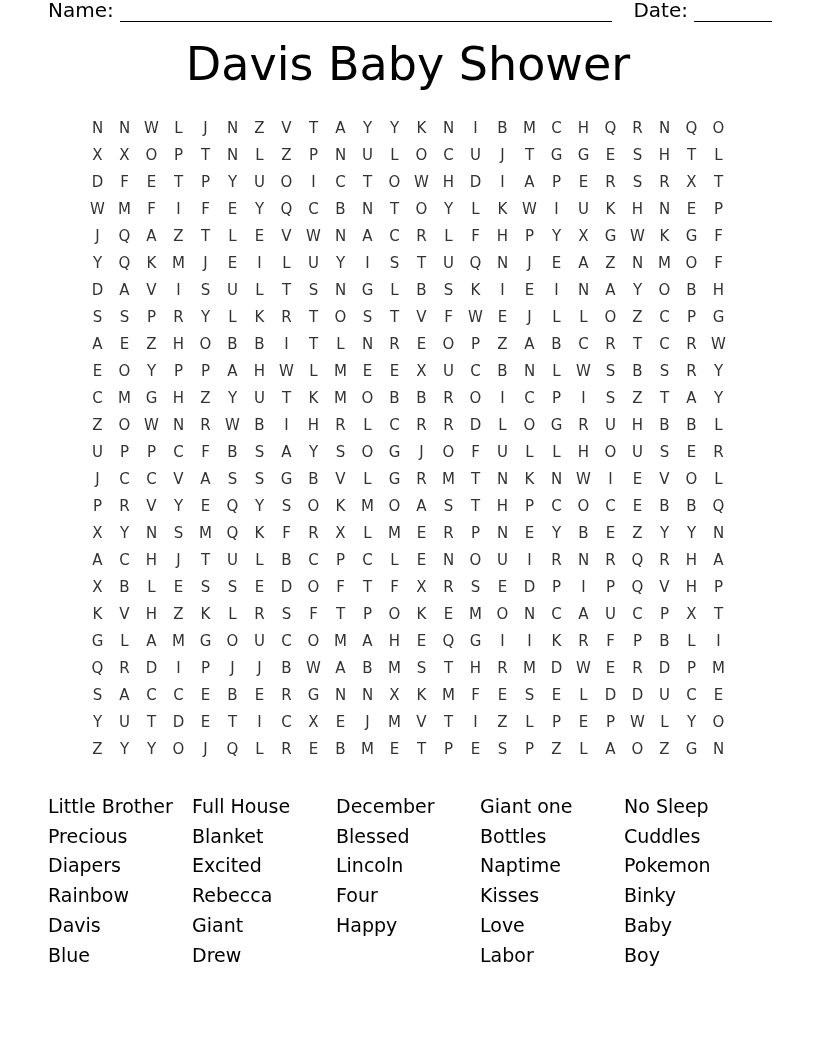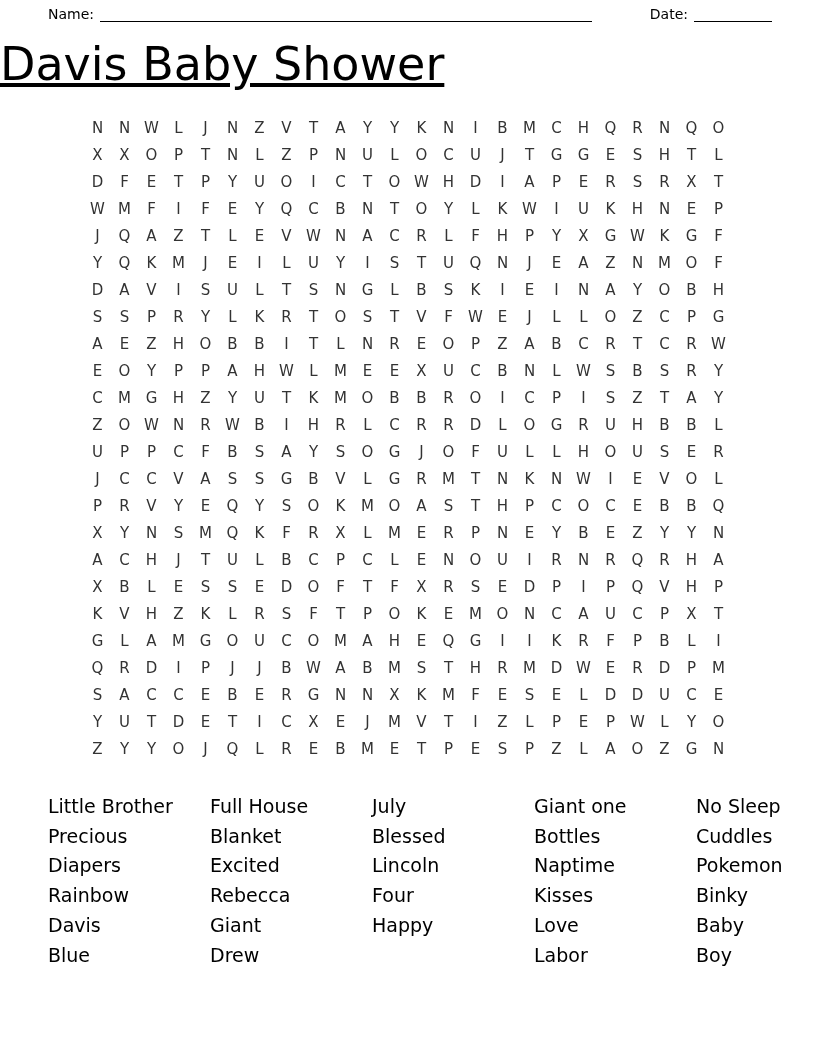--- a/index.html
+++ b/index.html
@@ -12,21 +12,21 @@
     font-family: "DejaVu Sans", "Liberation Sans", sans-serif;
     overflow: hidden;
   }
   .page { width: 816px; height: 1056px; position: relative; }
 
   
   .header-row {
     display: flex;
     align-items: flex-end;
     padding: 2px 44px 0 48px;
-    font-size: 14px;
+    font-size: 20px;
     height: 22px;
   }
   .field-label { white-space: nowrap; }
   .name-line {
     flex: 0 0 auto;
     width: 492px;
     border-bottom: 1px solid #000;
     height: 14px;
     margin-left: 6px;
   }
@@ -34,28 +34,27 @@
   .date-line {
     flex: 0 0 auto;
     width: 78px;
     border-bottom: 1px solid #000;
     height: 14px;
     margin-left: 6px;
   }
 
   
   .title {
-    text-align: left;
+    text-align: center;
     font-size: 46px;
     font-weight: 400;
     letter-spacing: 0px;
     margin-top: 14px;
     line-height: 56px;
     color: #000;
-    text-decoration: underline;
   }
 
   
   .grid {
     width: 648px;
     margin: 22px auto 0 auto;
   }
   .grid-row {
     display: flex;
     height: 27px;
@@ -69,21 +68,20 @@
     font-size: 15px;
     color: #333333;
     font-family: "DejaVu Sans", "Liberation Sans", sans-serif;
   }
 
   
   .word-list {
     display: flex;
     padding: 0 48px;
     margin-top: 30px;
-    gap: 18px;
   }
   .word-col {
     width: 144px;
     flex: 0 0 144px;
   }
   .word {
     font-size: 19px;
     line-height: 29.7px;
     color: #000;
     white-space: nowrap;
@@ -742,21 +740,21 @@
       </div>
       <div class="word-col">
         <div class="word">Full House</div>
         <div class="word">Blanket</div>
         <div class="word">Excited</div>
         <div class="word">Rebecca</div>
         <div class="word">Giant</div>
         <div class="word">Drew</div>
       </div>
       <div class="word-col">
-        <div class="word">July</div>
+        <div class="word">December</div>
         <div class="word">Blessed</div>
         <div class="word">Lincoln</div>
         <div class="word">Four</div>
         <div class="word">Happy</div>
       </div>
       <div class="word-col">
         <div class="word">Giant one</div>
         <div class="word">Bottles</div>
         <div class="word">Naptime</div>
         <div class="word">Kisses</div>

